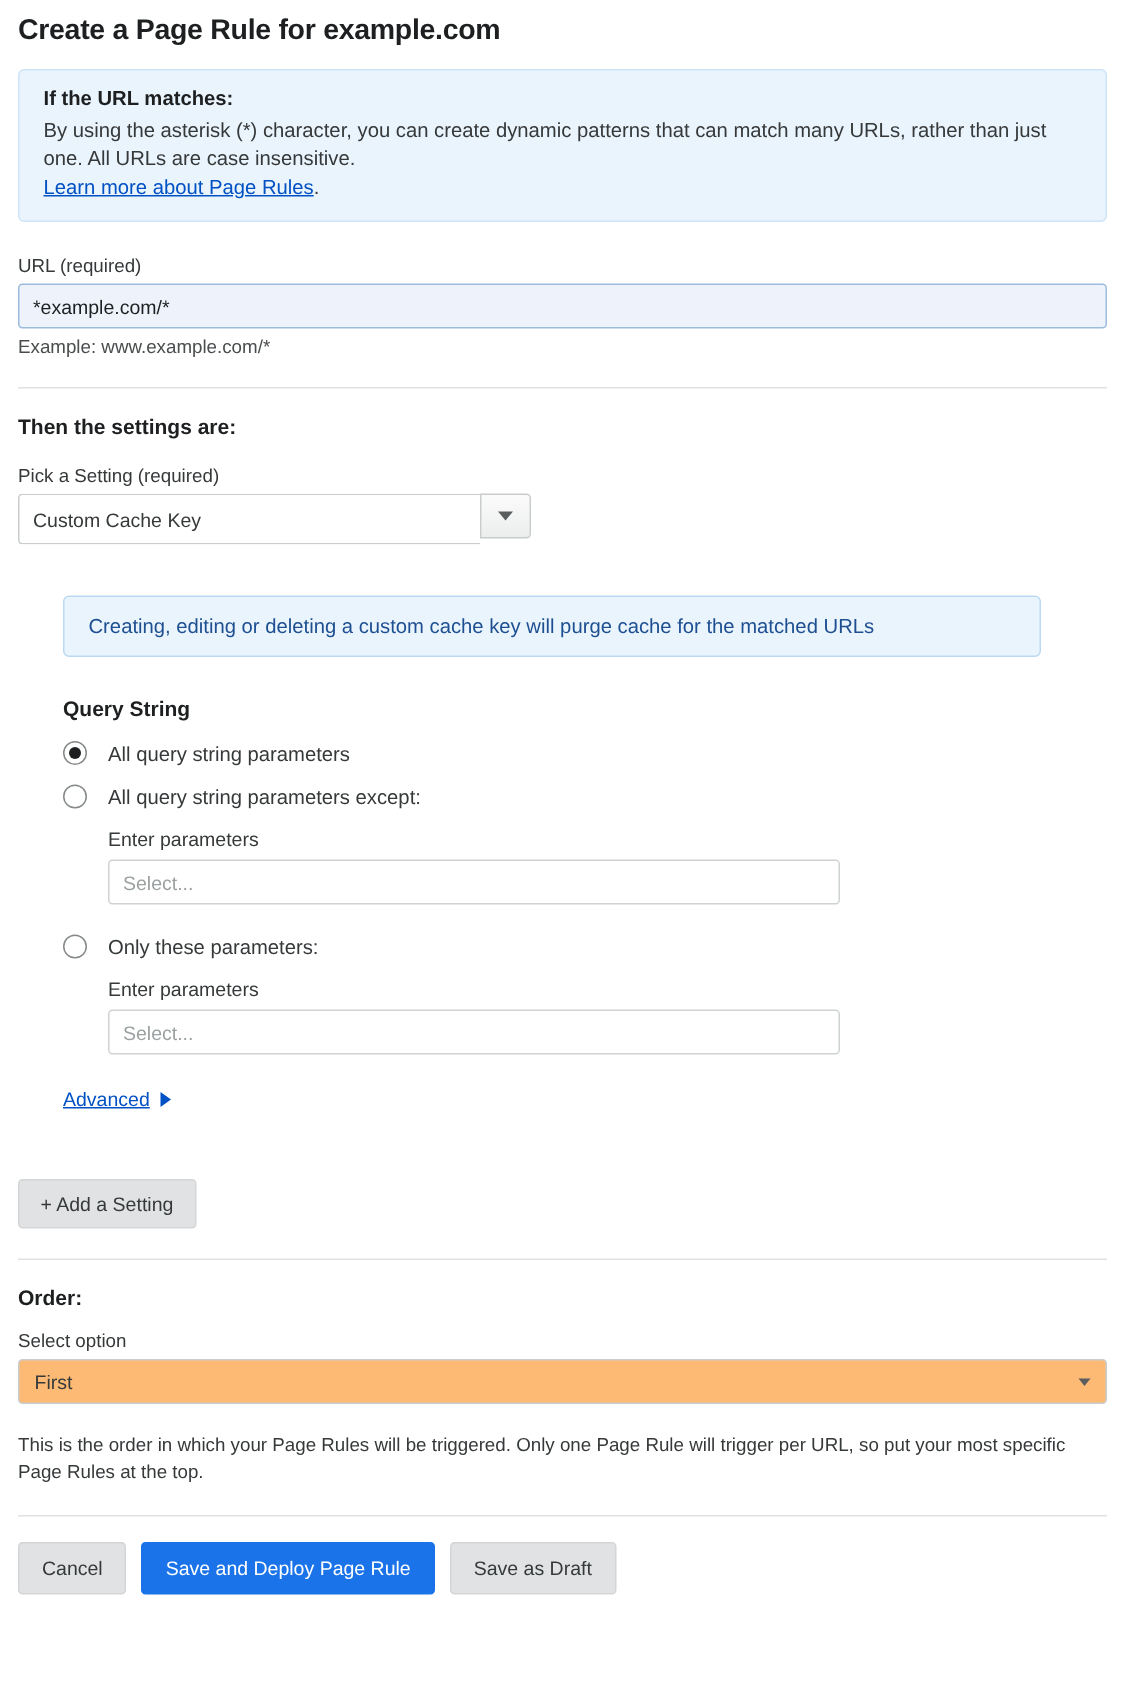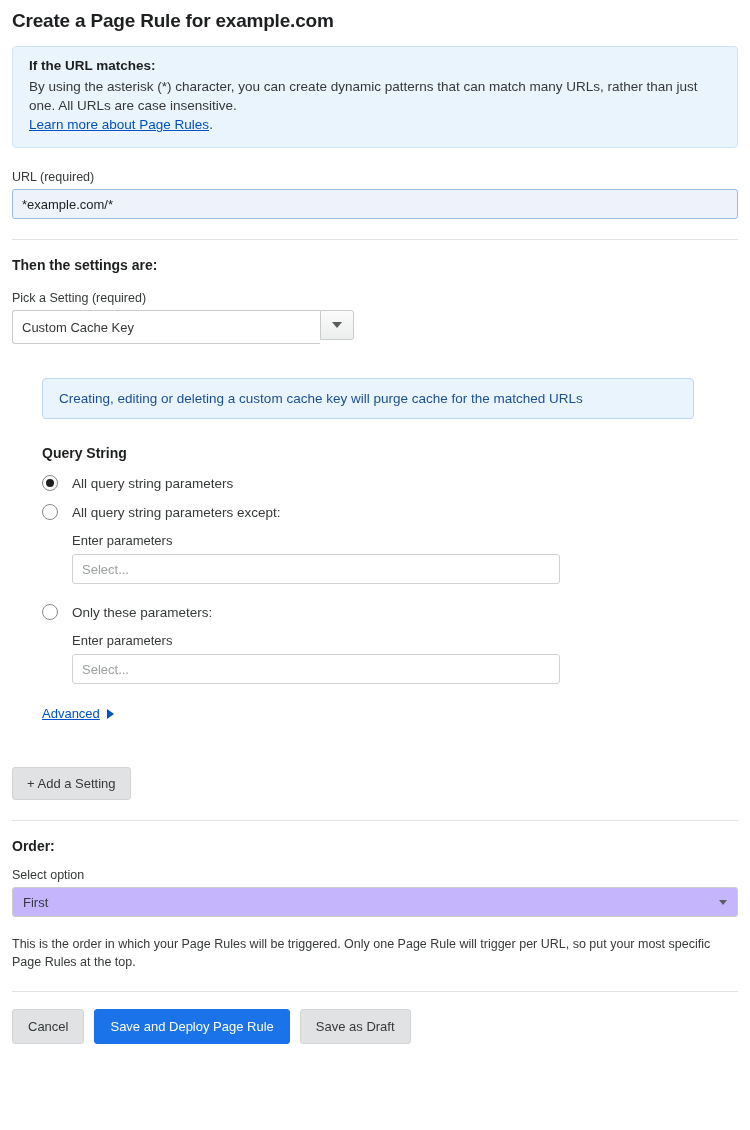--- a/index.html
+++ b/index.html
@@ -226,21 +226,21 @@
     font-size: 14px;
     font-weight: bold;
     color: #1d1f20;
     margin-bottom: 14px;
   }
   .order-select {
     width: 100%;
     height: 30px;
     border: 1px solid #c9cccd;
     border-radius: 3px;
-    background: #c4b5fd;
+    background: #fdba74;
     display: flex;
     align-items: center;
     justify-content: space-between;
     padding: 0 10px;
     font-size: 13px;
     color: #36393a;
     cursor: pointer;
   }
   .caret-sm {
     width: 0; height: 0;
@@ -293,20 +293,21 @@
     <div class="callout-text">
       <span>By using the asterisk (*) character, you can create dynamic patterns that can match many URLs, rather than just one. All URLs are case insensitive.</span>
       <br>
       <a class="callout-link">Learn more about Page Rules</a><span>.</span>
     </div>
   </div>
 
   
   <div class="field-label">URL (required)</div>
   <input class="url-input" type="text" value="*example.com/*" style="">
+  <div class="help-text">Example: www.example.com/*</div>
 
   <hr class="sep">
 
   
   <div class="section-title">Then the settings are:</div>
 
   <div class="field-label">Pick a Setting (required)</div>
   <div class="setting-select-wrap">
     <div class="setting-select-text">Custom Cache Key</div>
     <div class="setting-select-btn">

